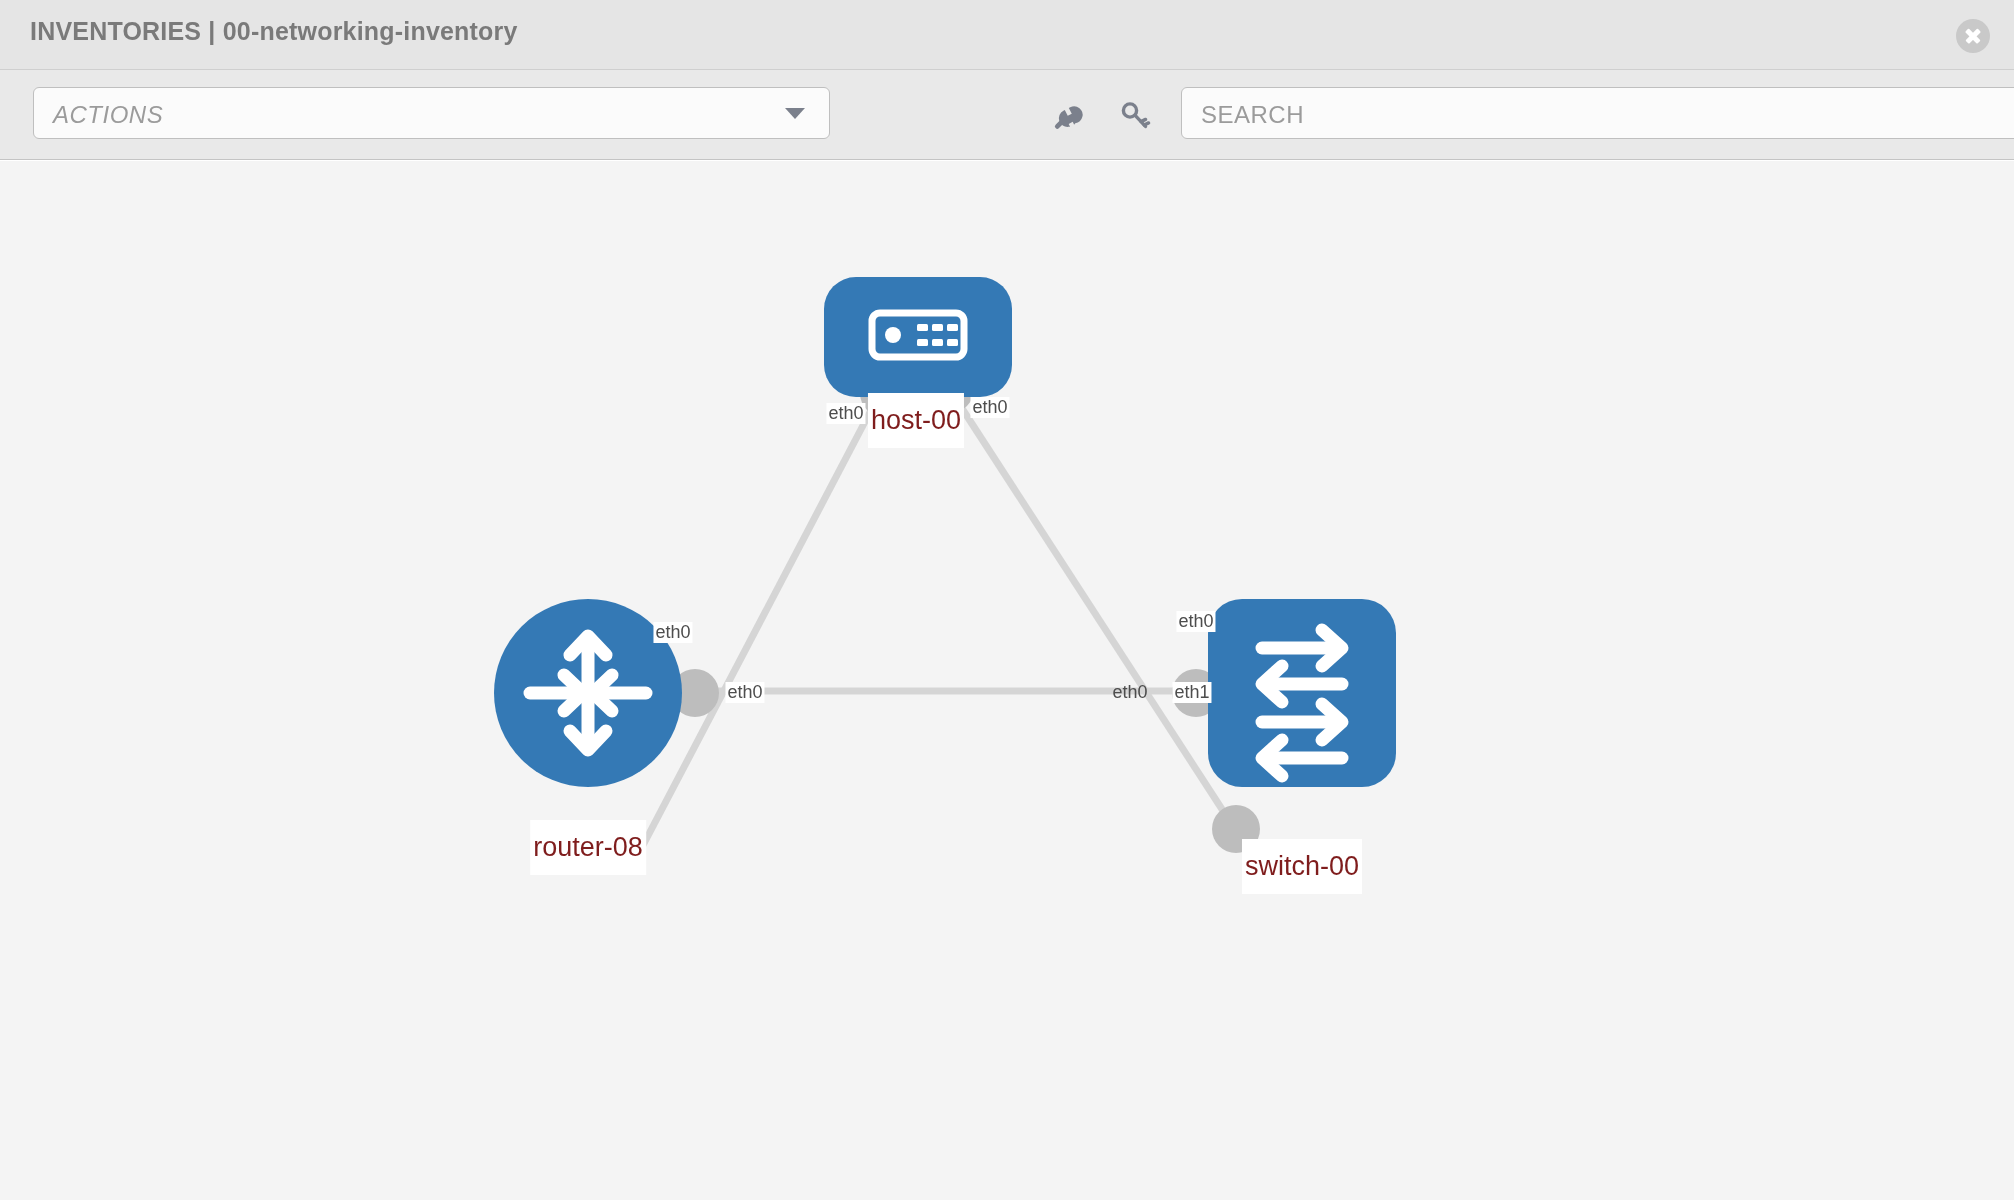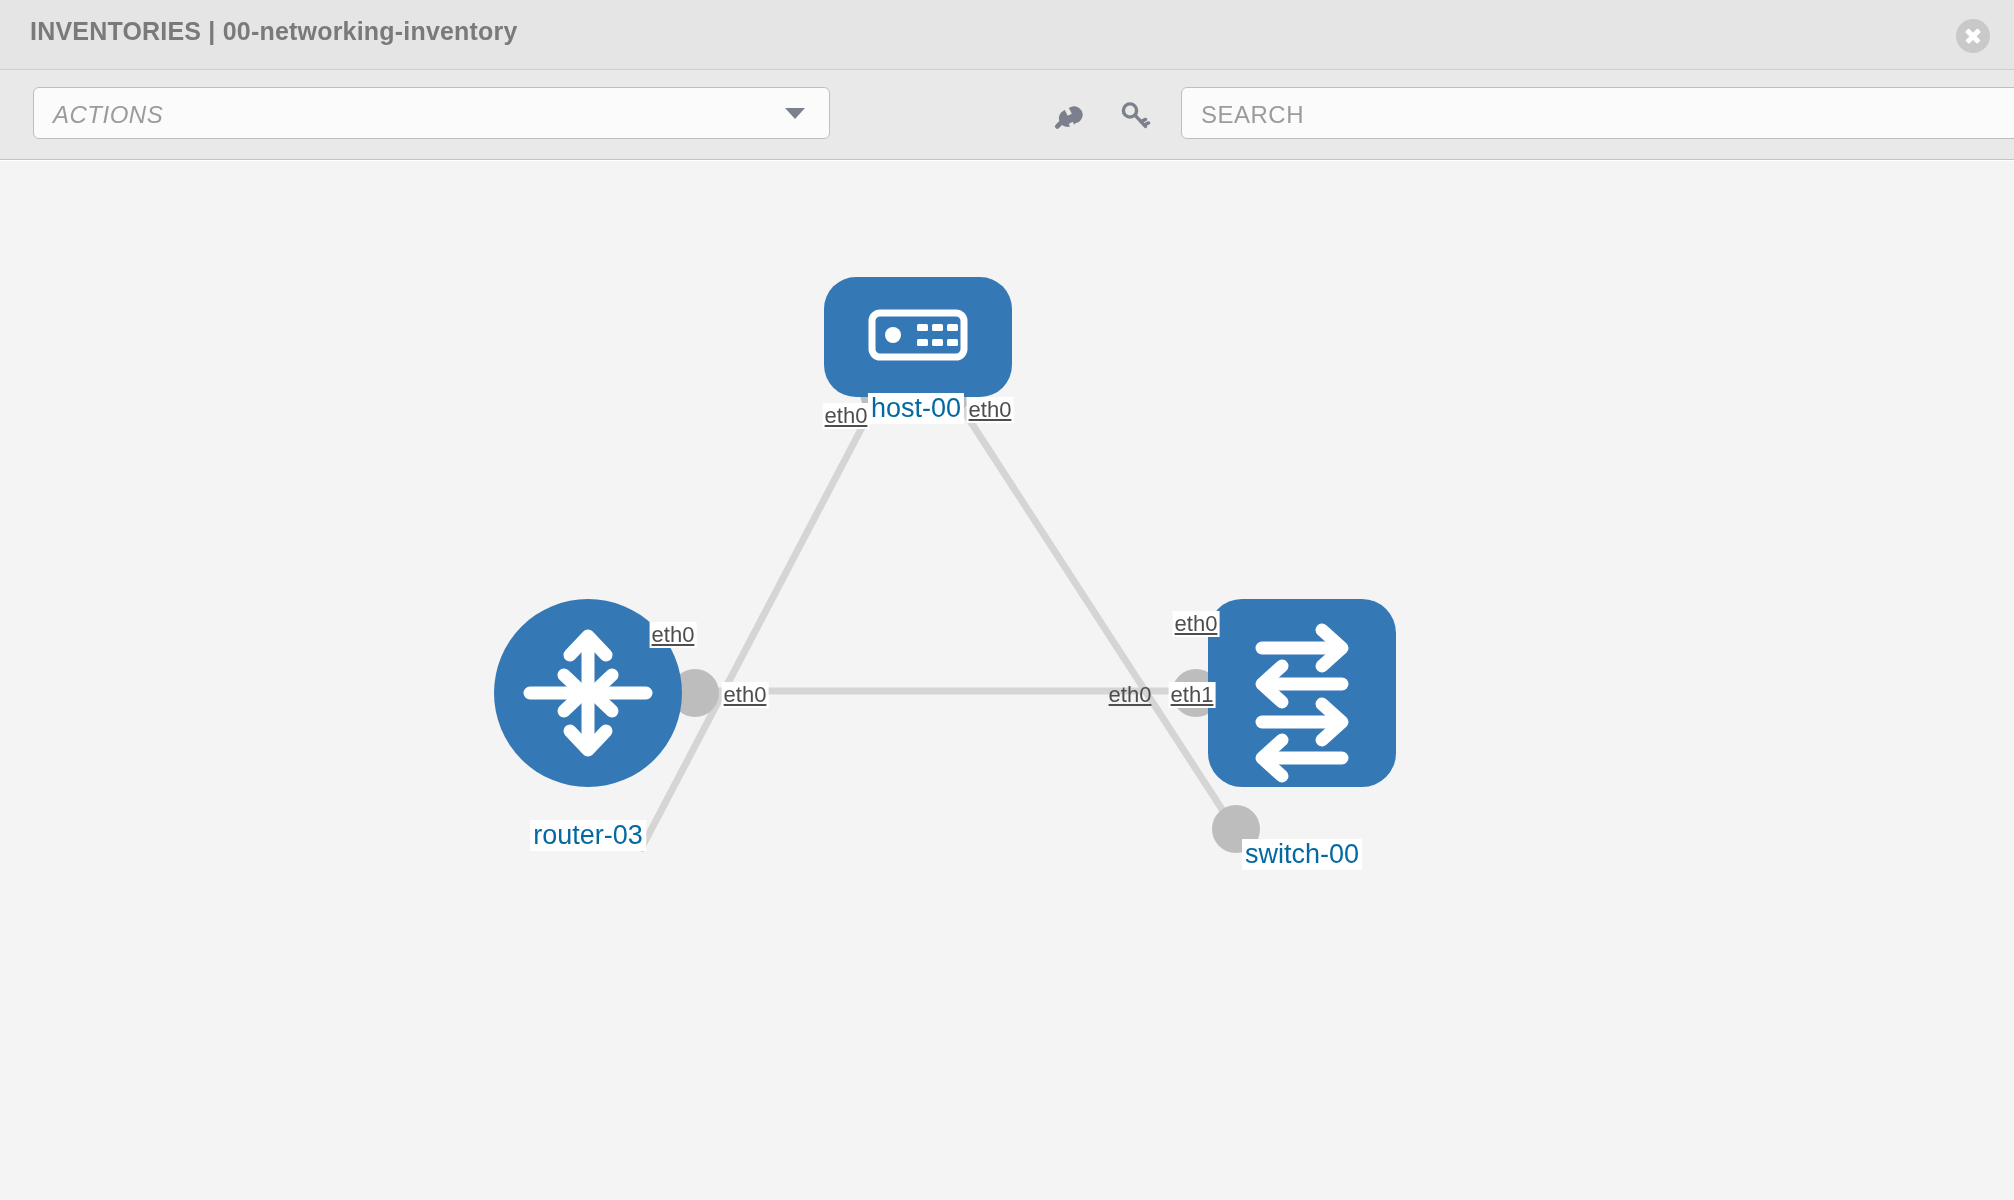--- a/index.html
+++ b/index.html
@@ -149,35 +149,34 @@
   .topology-svg {
     position: absolute;
     left: 0; top: 0;
     width: 2014px;
     height: 1039px;
   }
 
   .node-label {
     position: absolute;
     font-size: 27px;
-    color: #0369a1;
-    background: #ffffff;
-    padding: 0 3px;
+    color: #7f1d1d;
+    background: #ffffff;
+    padding: 12px 3px;
     white-space: nowrap;
     transform: translateX(-50%);
   }
   .iface-label {
     position: absolute;
-    font-size: 22px;
+    font-size: 18px;
     color: #4d4d4d;
     background: #ffffff;
     padding: 0 2px;
     white-space: nowrap;
     transform: translateX(-50%);
-    text-decoration: underline;
   }
 </style>
 </head>
 <body>
 
 <div id="app">
 
   <div class="header">
     <div class="page-title">INVENTORIES | 00-networking-inventory</div>
     <div class="close-btn"></div>
@@ -285,21 +284,21 @@
           <path d="M1262 561 L1340 561"></path>
           <path d="M1322 543 L1342 561 L1322 579"></path>
 
           <path d="M1342 597 L1264 597"></path>
           <path d="M1282 579 L1262 597 L1282 615"></path>
         </g>
       </g>
     </svg>
 
     <div class="node-label" style="left:916px; top:232px;">host-00</div>
-    <div class="node-label" style="left:588px; top:659px;">router-03</div>
+    <div class="node-label" style="left:588px; top:659px;">router-08</div>
     <div class="node-label" style="left:1302px; top:678px;text-align:center;">switch-00</div>
 
     <div class="iface-label" style="left:846px; top:242px;">eth0</div>
     <div class="iface-label" style="left:990px; top:236px;">eth0</div>
     <div class="iface-label" style="left:673px; top:461px;">eth0</div>
     <div class="iface-label" style="left:1196px; top:450px;">eth0</div>
     <div class="iface-label" style="left:745px; top:521px;">eth0</div>
     <div class="iface-label" style="left:1130px; top:521px; background:transparent;">eth0</div>
     <div class="iface-label" style="left:1148px; top:521px;margin-left:44px;">eth1</div>
 

